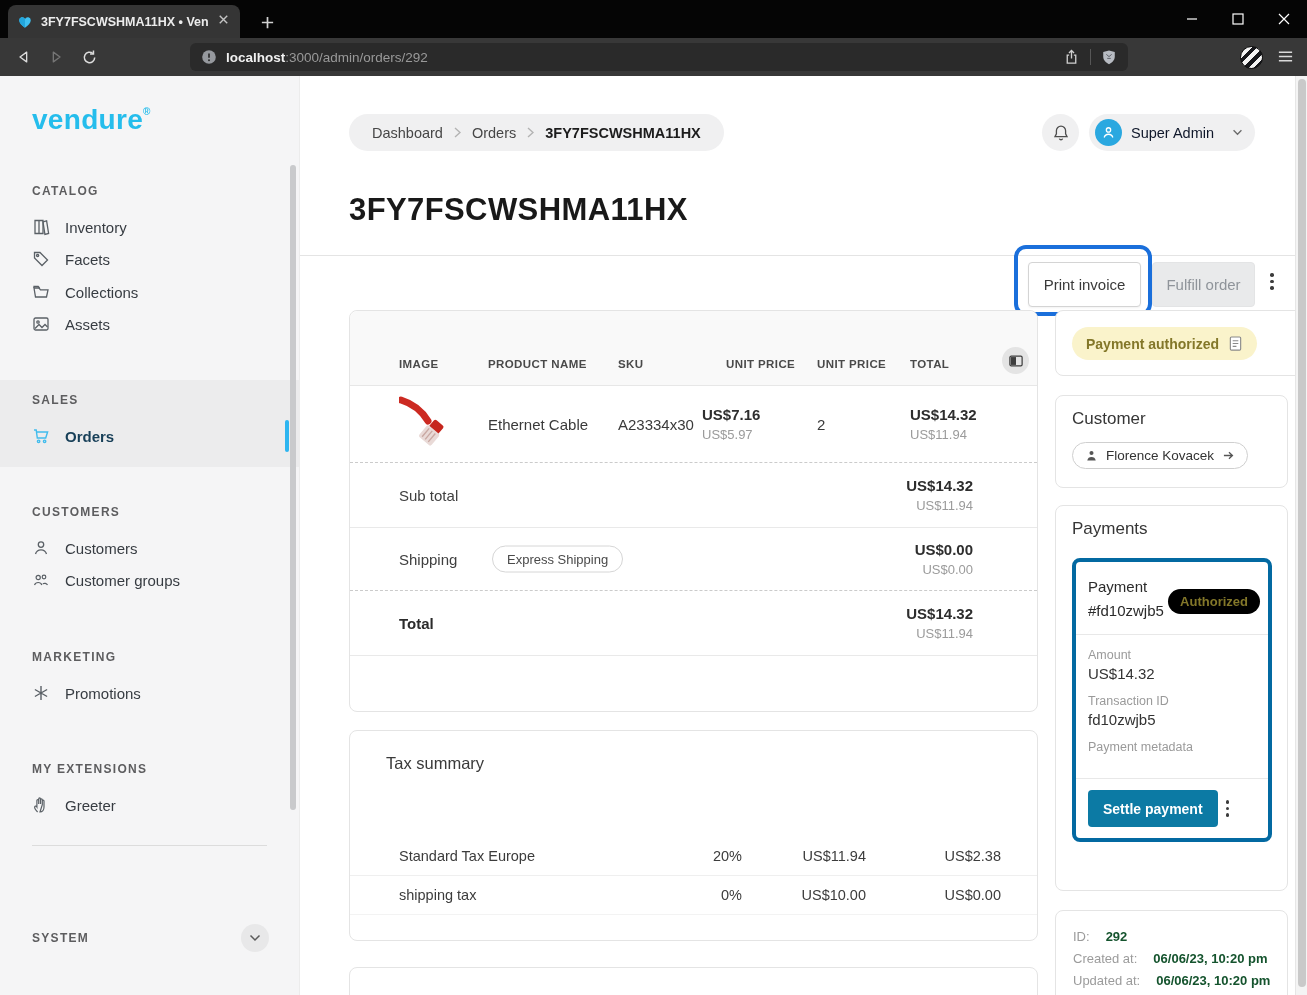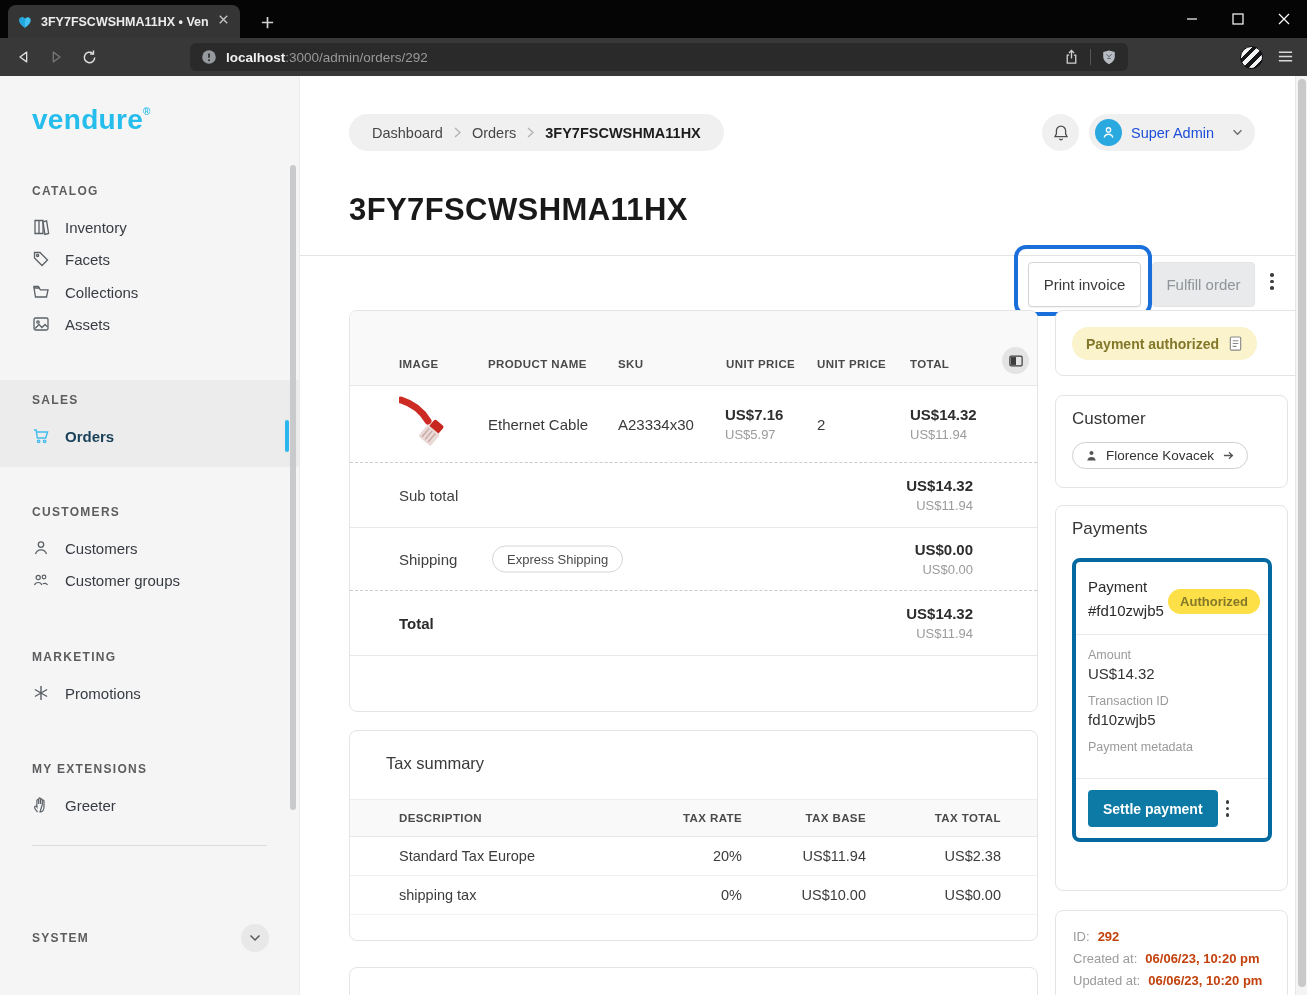--- a/index.html
+++ b/index.html
@@ -53,21 +53,21 @@
   
   .breadcrumb { position:absolute; left:49px; top:38px; height:37px; background:#f0f0f1; border-radius:19px;
                 display:inline-flex; align-items:center; gap:11px; padding:0 23px; font-size:14.5px; color:#474747; }
   .crumb { cursor:pointer; }
   .crumb-last { color:#1c1c1c; font-weight:700; }
   .bell-btn { position:absolute; left:742px; top:38px; width:37px; height:37px; border-radius:50%; background:#f0f0f1;
               display:flex; align-items:center; justify-content:center; cursor:pointer; }
   .user-pill { position:absolute; left:789px; top:38px; width:166px; height:37px; border-radius:19px; background:#f0f0f1;
                display:flex; align-items:center; gap:9px; padding:0 12px 0 6px; cursor:pointer; }
   .user-avatar { width:27px; height:27px; border-radius:50%; background:#2aa8e0; display:flex; align-items:center; justify-content:center; }
-  .user-name { font-size:14.5px; color:#1d4ed8; flex:1; }
+  .user-name { font-size:14.5px; color:#0f172a; flex:1; }
   .page-title { position:absolute; left:49px; top:116px; font-size:31px; font-weight:700; color:#191919; letter-spacing:.4px; }
   .header-rule { position:absolute; left:0; right:0; top:179px; border-top:1px solid #e4e4e4; }
 
   
   .annotation { position:absolute; left:714px; top:169px; width:138px; height:71px; border:4px solid #1a6fdb; border-radius:12px; }
   .btn { position:absolute; height:45px; border-radius:4px; font-size:15px; display:flex; align-items:center; justify-content:center; cursor:pointer; }
   .btn-print { left:728px; top:186px; width:113px; background:#fff; border:1px solid #d4d4d4; color:#3a3a3a; box-shadow:0 1px 2px rgba(0,0,0,.05); }
   .btn-fulfill { left:852px; top:186px; width:103px; background:#e9eaeb; border:1px solid #e3e4e5; color:#8f949a; cursor:default; }
   .kebab { display:flex; flex-direction:column; gap:3px; cursor:pointer; }
   .kebab i { width:3.5px; height:3.5px; border-radius:50%; background:#3c3c3c; }
@@ -112,34 +112,34 @@
   .state-pill { position:absolute; left:16px; top:16px; height:33px; background:#faf3cb; border-radius:17px;
                 display:inline-flex; align-items:center; gap:9px; padding:0 14px; font-size:14px; font-weight:700; color:#837729; }
   .card-customer { left:755px; top:319px; width:233px; height:93px; }
   .panel-title { position:absolute; left:16px; top:13px; font-size:17px; color:#363636; }
   .cust-pill { position:absolute; left:16px; top:46px; height:27px; border:1px solid #cfcfcf; border-radius:14px;
                display:inline-flex; align-items:center; gap:8px; padding:0 12px; font-size:13.5px; color:#333; cursor:pointer; background:#fff; }
   .card-payments { left:755px; top:429px; width:233px; height:386px; }
   .pay-card { position:absolute; left:16px; top:52px; width:200px; height:284px; border:4px solid #0369a1; border-radius:8px; }
   .pay-head { position:relative; padding:13px 12px 11px; }
   .pay-label, .pay-ref { font-size:15px; color:#2b2b2b; line-height:24px; }
-  .pay-status { position:absolute; right:8px; top:27px; background:#fde047; border-radius:13px; padding:5px 12px;
+  .pay-status { position:absolute; right:8px; top:27px; background:#000000; border-radius:13px; padding:5px 12px;
                 font-size:13px; font-weight:700; color:#837729; }
   .pay-div { border-top:1px solid #e8e8e8; }
   .pay-body { padding:12px 12px 6px; }
   .fld { margin-bottom:9px; }
   .fld .lbl { font-size:12.5px; color:#9a9a9a; line-height:17px; }
   .fld .val { font-size:15px; color:#333; line-height:20px; }
   .pay-foot { position:absolute; left:0; right:0; bottom:0; height:60px; border-top:1px solid #e8e8e8;
               display:flex; align-items:center; gap:8px; padding:0 12px; }
   .btn-settle { height:37px; padding:0 15px; background:#0c7aa4; border:none; border-radius:4px;
                 color:#fff; font-size:14px; font-weight:700; cursor:pointer; }
   .card-meta { left:755px; top:834px; width:233px; height:120px; }
   .meta-line { position:absolute; left:17px; font-size:13px; color:#9b9b9b; }
-  .meta-line b { color:#c2410c; font-weight:600; margin-left:8px;text-align:right; }
+  .meta-line b { color:#14532d; font-weight:600; margin-left:16px;text-align:right; }
 </style>
 </head>
 <body>
 
 <div class="window">
 
   <div class="tabbar">
     <div class="tab">
       <svg width="16" height="16" viewBox="0 0 18 18">
           <path d="M9 15.5C5.5 12.8 2.5 10 2.5 7a3.4 3.4 0 0 1 6.5-1.4A3.4 3.4 0 0 1 15.5 7c0 3-3 5.8-6.5 8.5z" fill="#3fc1f2"></path>
@@ -378,21 +378,21 @@
                 <path d="M2 4 C 15 8, 23 15, 29 25" stroke="#cc2a22" stroke-width="7" fill="none" stroke-linecap="round"></path>
                 <g transform="rotate(40 33 36)">
                   <rect x="27" y="24" width="12" height="11" rx="2" fill="#c6261d"></rect>
                   <rect x="25" y="33" width="16" height="15" rx="2" fill="#e9dad7"></rect>
                   <path d="M28.5 35v11M32.5 35v11M36.5 35v11" stroke="#c9a8a2" stroke-width="1.4"></path>
                 </g>
               </svg>
           </span>
           <span class="cell" style="left:138px;top:30px">Ethernet Cable</span>
           <span class="cell" style="left:268px;top:30px">A23334x30</span>
-          <span class="cell" style="left:375px;top:20px">
+          <span class="cell" style="left:352px;top:20px">
             <div class="v-big">US$7.16</div>
             <div class="v-small">US$5.97</div>
           </span>
           <span class="cell" style="left:467px;top:30px">2</span>
           <span class="cell" style="left:560px;top:20px">
             <div class="v-big">US$14.32</div>
             <div class="v-small">US$11.94</div>
           </span>
         </div>
 
@@ -417,26 +417,20 @@
           <span class="sum-label bold">Total</span>
           <span class="sum-val">
               <div class="v-big" style="font-weight:700">US$14.32</div>
               <div class="v-small">US$11.94</div>
             </span>
         </div>
       </div>
 
       <div class="card tax-card">
         <div class="tax-title">Tax summary</div>
-        <div class="tax-head">
-          <span class="tx tx-h tx-desc">DESCRIPTION</span>
-          <span class="tx tx-h tx-rate">TAX RATE</span>
-          <span class="tx tx-h tx-base">TAX BASE</span>
-          <span class="tx tx-h tx-total">TAX TOTAL</span>
-        </div>
         <div class="tax-row" style="top:106px;border-bottom:1px solid #efefef">
           <span class="tx tx-desc">Standard Tax Europe</span>
           <span class="tx tx-rate">20%</span>
           <span class="tx tx-base">US$11.94</span>
           <span class="tx tx-total">US$2.38</span>
         </div>
         <div class="tax-row" style="top:145px;border-bottom:1px solid #f3f3f3">
           <span class="tx tx-desc">shipping tax</span>
           <span class="tx tx-rate">0%</span>
           <span class="tx tx-base">US$10.00</span>

